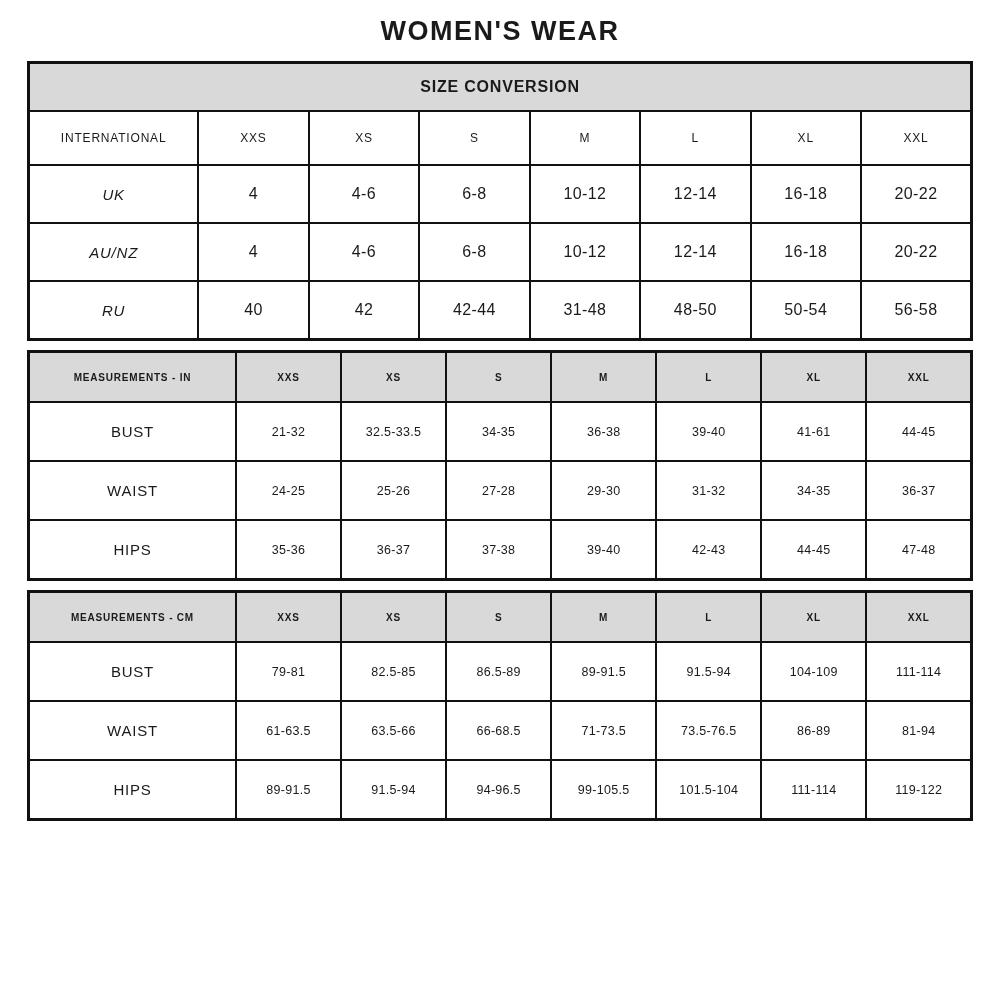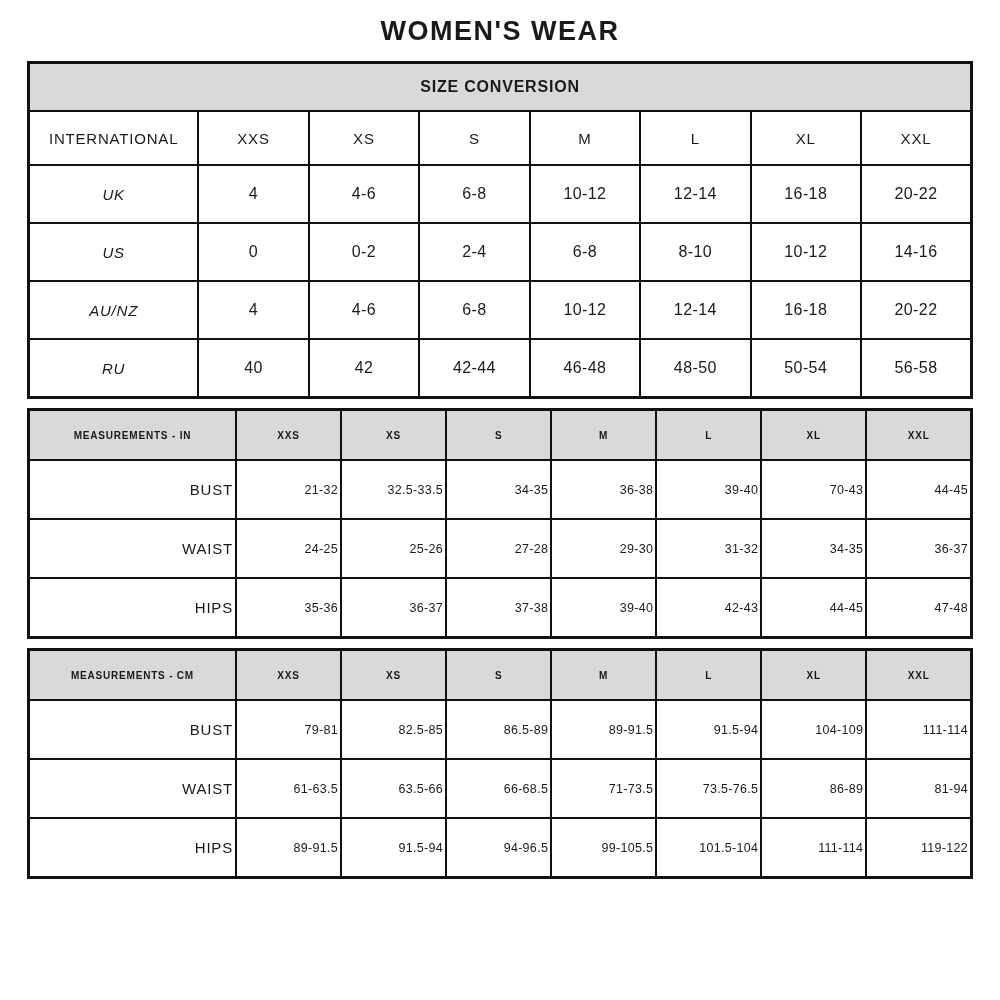--- a/index.html
+++ b/index.html
@@ -41,21 +41,21 @@
     background: #d9d9d9;
     font-weight: 700;
     font-size: 16px;
     letter-spacing: 0.8px;
     height: 46px;
   }
   
   .conv .cols th {
     background: #ffffff;
     font-weight: 400;
-    font-size: 15px;
+    font-size: 12px;
     letter-spacing: 0.8px;
     height: 52px;
   }
   .conv td {
     font-size: 16px;
     letter-spacing: 0.4px;
     height: 56px;
   }
   .conv td.rowlabel {
     font-size: 15px;
@@ -69,21 +69,20 @@
     background: #d9d9d9;
     font-weight: 700;
     font-size: 10px;
     letter-spacing: 0.8px;
     height: 48px;
   }
   .meas td {
     font-size: 12.5px;
     letter-spacing: 0.3px;
     height: 57px;
-    text-align: right;
   }
   .meas td.rowlabel {
     font-size: 15px;
     letter-spacing: 0.8px;
   }
   .col-first-meas { width: 22%; }
   .col-size-meas  { width: 11.142%; }
   .gap { height: 9px; }
 </style>
 </head>
@@ -124,45 +123,35 @@
         <td class="rowlabel">UK</td>
         <td>4</td>
         <td>4-6</td>
         <td>6-8</td>
         <td>10-12</td>
         <td>12-14</td>
         <td>16-18</td>
         <td>20-22</td>
       </tr>
       <tr>
-        <td class="rowlabel">US</td>
-        <td>0</td>
-        <td>0-2</td>
-        <td>2-4</td>
-        <td>6-8</td>
-        <td>8-10</td>
-        <td>10-12</td>
-        <td>14-16</td>
-      </tr>
-      <tr>
         <td class="rowlabel">AU/NZ</td>
         <td>4</td>
         <td>4-6</td>
         <td>6-8</td>
         <td>10-12</td>
         <td>12-14</td>
         <td>16-18</td>
         <td>20-22</td>
       </tr>
       <tr>
         <td class="rowlabel">RU</td>
         <td>40</td>
         <td>42</td>
         <td>42-44</td>
-        <td>46-48</td>
+        <td>31-48</td>
         <td>48-50</td>
         <td>50-54</td>
         <td>56-58</td>
       </tr>
     </tbody>
   </table>
 
   <div class="gap"></div>
 
   <table class="meas">
@@ -189,21 +178,21 @@
       </tr>
     </thead>
     <tbody>
       <tr>
         <td class="rowlabel">BUST</td>
         <td>21-32</td>
         <td>32.5-33.5</td>
         <td>34-35</td>
         <td>36-38</td>
         <td>39-40</td>
-        <td>70-43</td>
+        <td>41-61</td>
         <td>44-45</td>
       </tr>
       <tr>
         <td class="rowlabel">WAIST</td>
         <td>24-25</td>
         <td>25-26</td>
         <td>27-28</td>
         <td>29-30</td>
         <td>31-32</td>
         <td>34-35</td>

